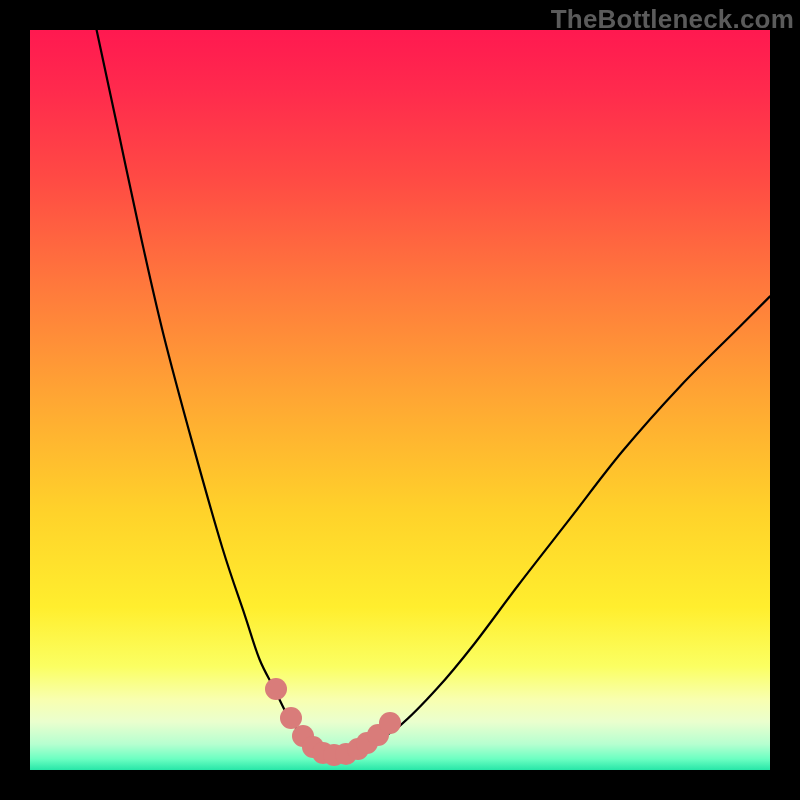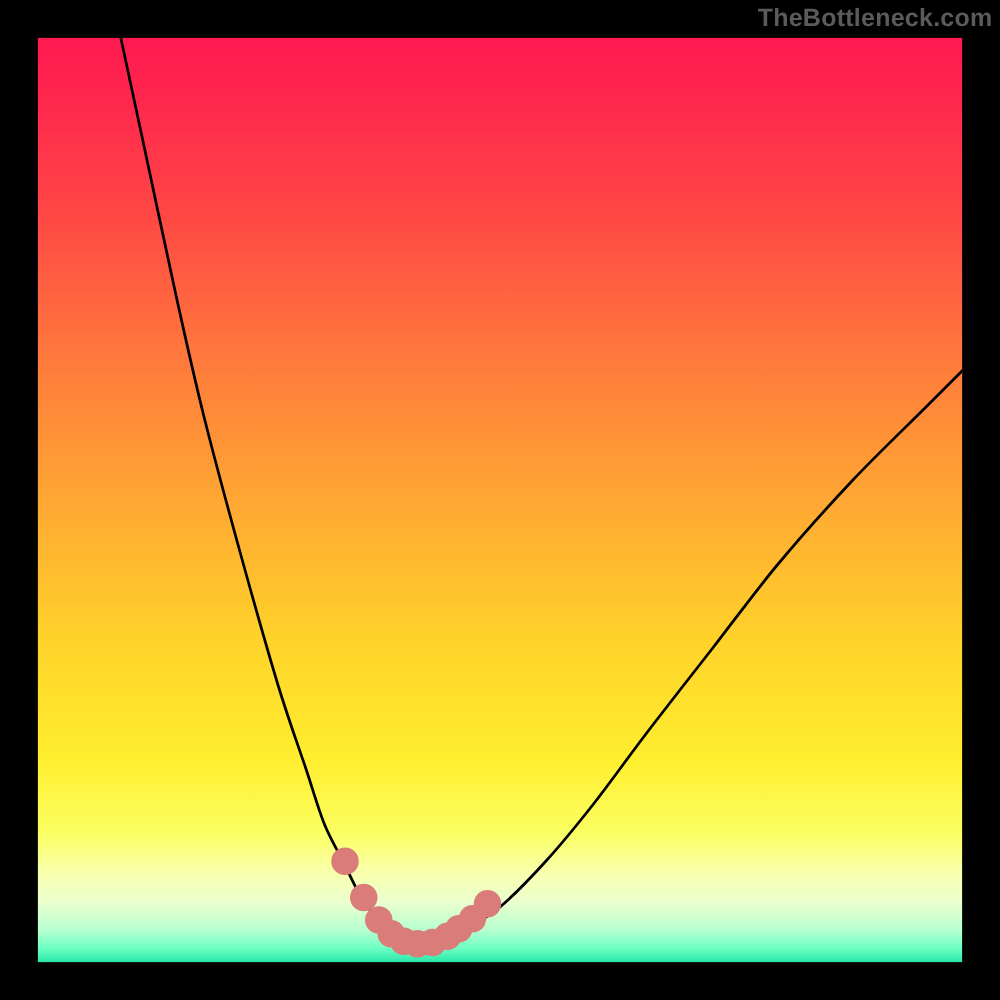--- a/index.html
+++ b/index.html
@@ -30,21 +30,21 @@
   }
   .curve {
     position: absolute;
     left: 0; top: 0;
     width: 740px; height: 740px;
   }
   .watermark {
     position: absolute;
     top: 4px;
     right: 6px;
-    font-size: 20px;
+    font-size: 26px;
     font-weight: 600;
     color: #5b5b5b;
     letter-spacing: 0.2px;
     user-select: none;
   }
   .dot {
     position: absolute;
     width: 22px;
     height: 22px;
     margin-left: -11px;

